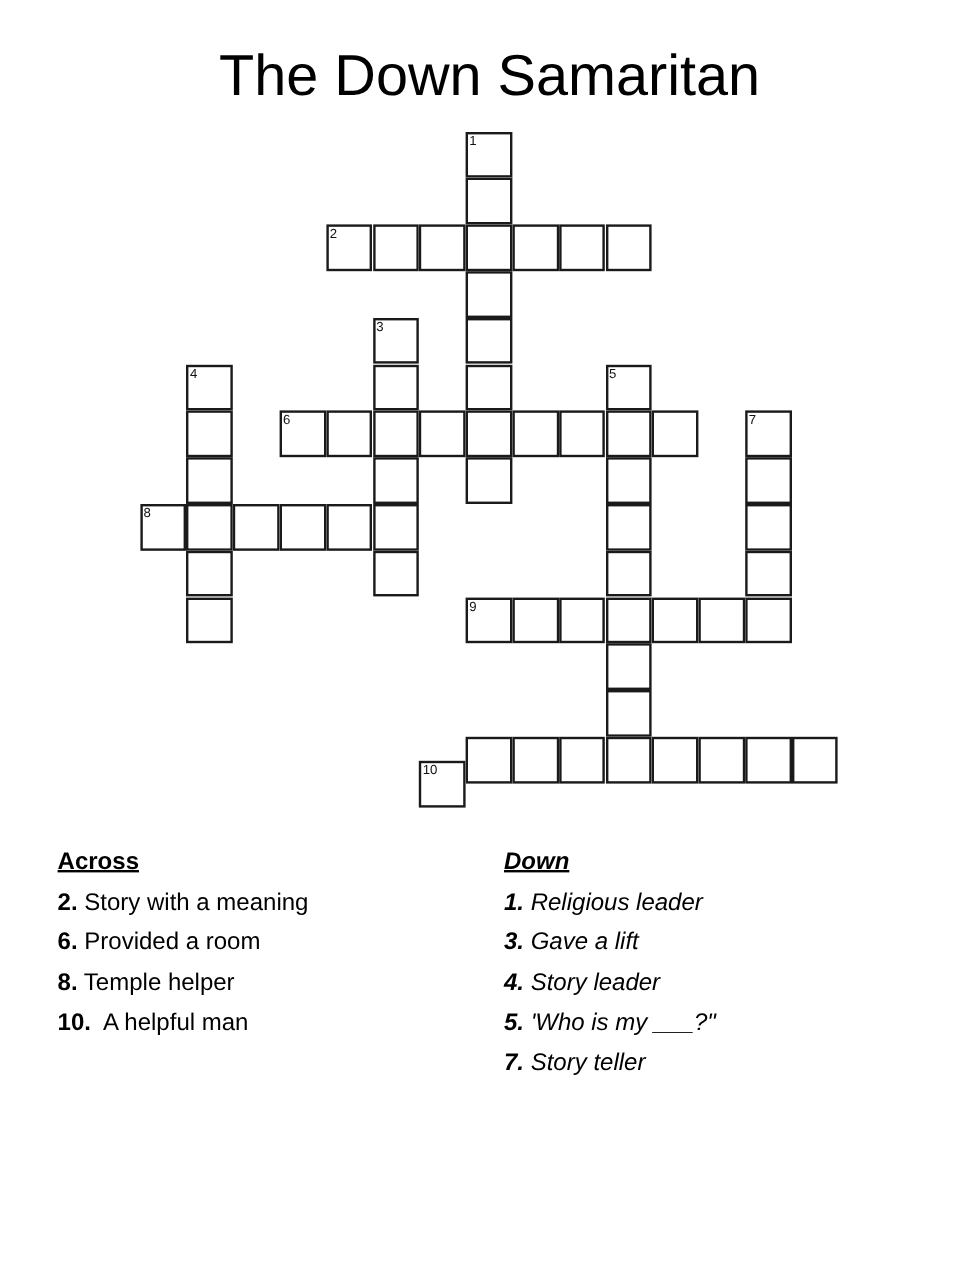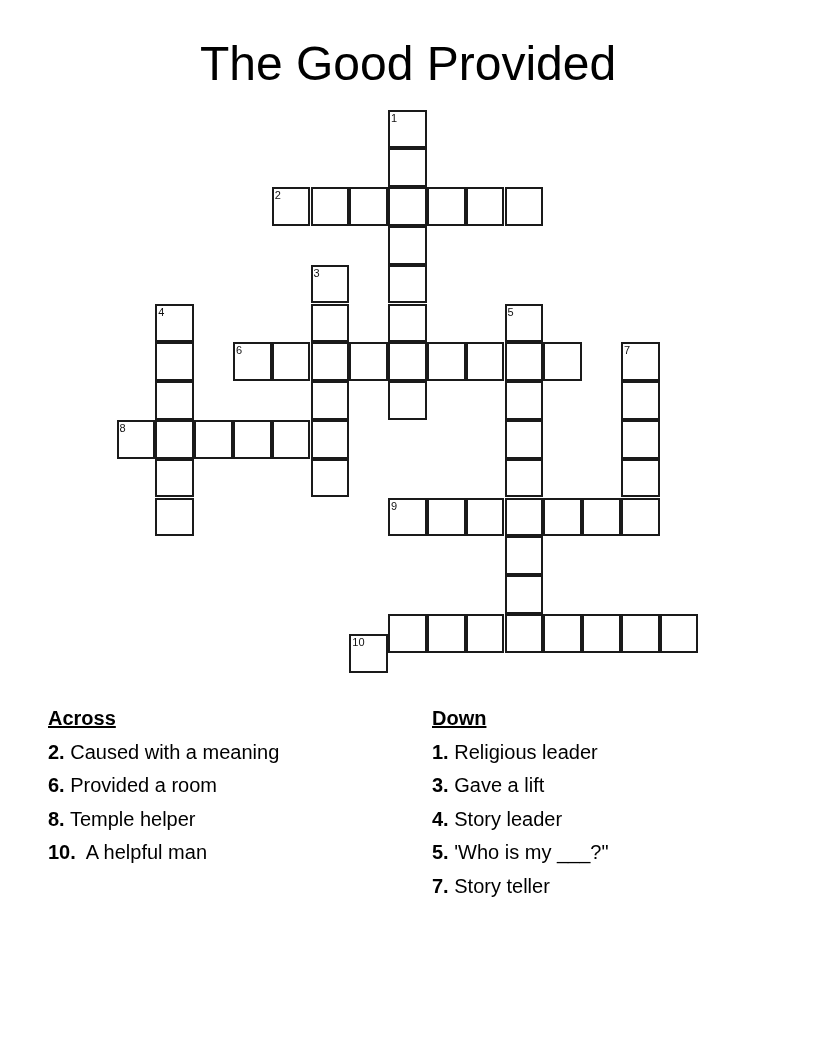--- a/index.html
+++ b/index.html
@@ -3,28 +3,28 @@
 <meta charset="utf-8">
 <style>
   html, body { margin: 0; padding: 0; background: #ffffff; }
   body { width: 816px; height: 1056px; position: relative; overflow: hidden; font-family: "Liberation Sans", sans-serif; color: #000; }
   .title { position: absolute; top: 34px; left: 0; width: 816px; text-align: center; font-size: 48px; line-height: 60px; font-weight: normal; margin: 0; }
   .grid { position: absolute; left: 0; top: 0; width: 816px; height: 700px; }
   .cell { position: absolute; width: 38.8px; height: 38.8px; box-sizing: border-box; border: 2px solid #1a1a1a; margin-left: -1px; margin-top: -1px; background: #fff; }
   .cell .num { position: absolute; left: 1px; top: 0px; font-size: 11px; line-height: 12px; color: #111; }
   .clues { position: absolute; top: 702px; font-size: 20px; line-height: 33.5px; }
   .clues.across { left: 48px; }
-  .clues.down { left: 432px; }
+  .clues.down { left: 420px; font-style: italic; }
   .clue-head { font-weight: bold; text-decoration: underline; }
   .clue-num { font-weight: bold; }
 </style>
 </head>
 <body>
 
-<h1 class="title">The Good Provided</h1>
+<h1 class="title">The Down Samaritan</h1>
 
 <div class="grid" id="grid">
     <div class="cell" style="left: 389.1px; top: 110.5px;">
       <span class="num">1</span>
     </div>
     <div class="cell" style="left: 389.1px; top: 149.3px;"></div>
     <div class="cell" style="left: 389.1px; top: 188.1px;"></div>
     <div class="cell" style="left: 389.1px; top: 226.9px;"></div>
     <div class="cell" style="left: 389.1px; top: 265.7px;"></div>
     <div class="cell" style="left: 389.1px; top: 304.5px;"></div>
@@ -100,21 +100,21 @@
     <div class="cell" style="left: 466.7px; top: 614.9px;"></div>
     <div class="cell" style="left: 505.5px; top: 614.9px;"></div>
     <div class="cell" style="left: 544.3px; top: 614.9px;"></div>
     <div class="cell" style="left: 583.1px; top: 614.9px;"></div>
     <div class="cell" style="left: 621.9px; top: 614.9px;"></div>
     <div class="cell" style="left: 660.7px; top: 614.9px;"></div>
   </div>
 
 <div class="clues across">
   <div class="clue-head">Across</div>
-  <div><span class="clue-num">2.</span><span style="white-space:pre"> Caused with a meaning</span></div>
+  <div><span class="clue-num">2.</span><span style="white-space:pre"> Story with a meaning</span></div>
   <div><span class="clue-num">6.</span><span style="white-space:pre"> Provided a room</span></div>
   <div><span class="clue-num">8.</span><span style="white-space:pre"> Temple helper</span></div>
   <div><span class="clue-num">10.</span><span style="white-space:pre">  A helpful man</span></div>
 </div>
 
 <div class="clues down">
   <div class="clue-head">Down</div>
   <div><span class="clue-num">1.</span><span style="white-space:pre"> Religious leader</span></div>
   <div><span class="clue-num">3.</span><span style="white-space:pre"> Gave a lift</span></div>
   <div><span class="clue-num">4.</span><span style="white-space:pre"> Story leader</span></div>

